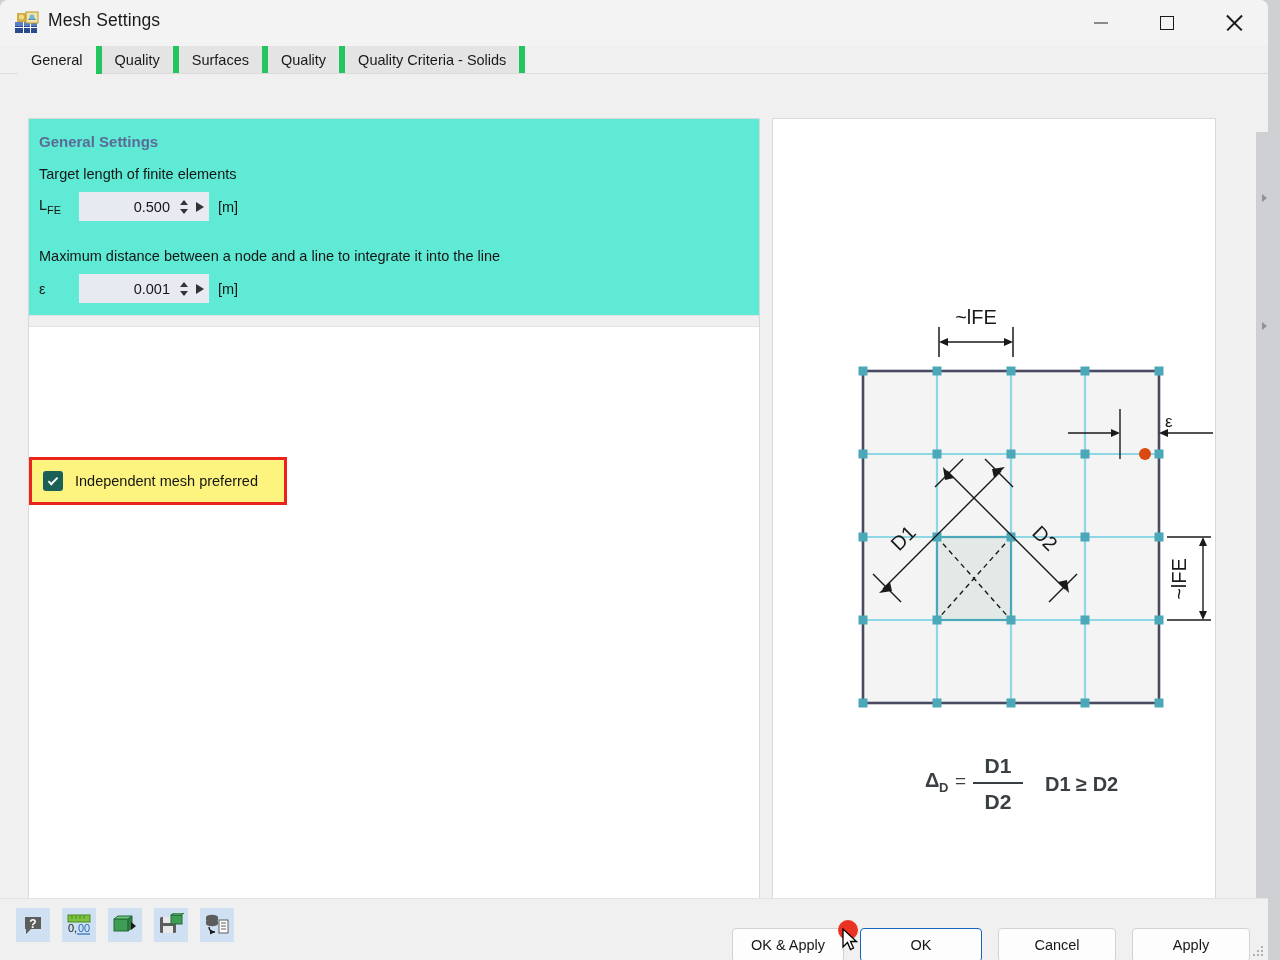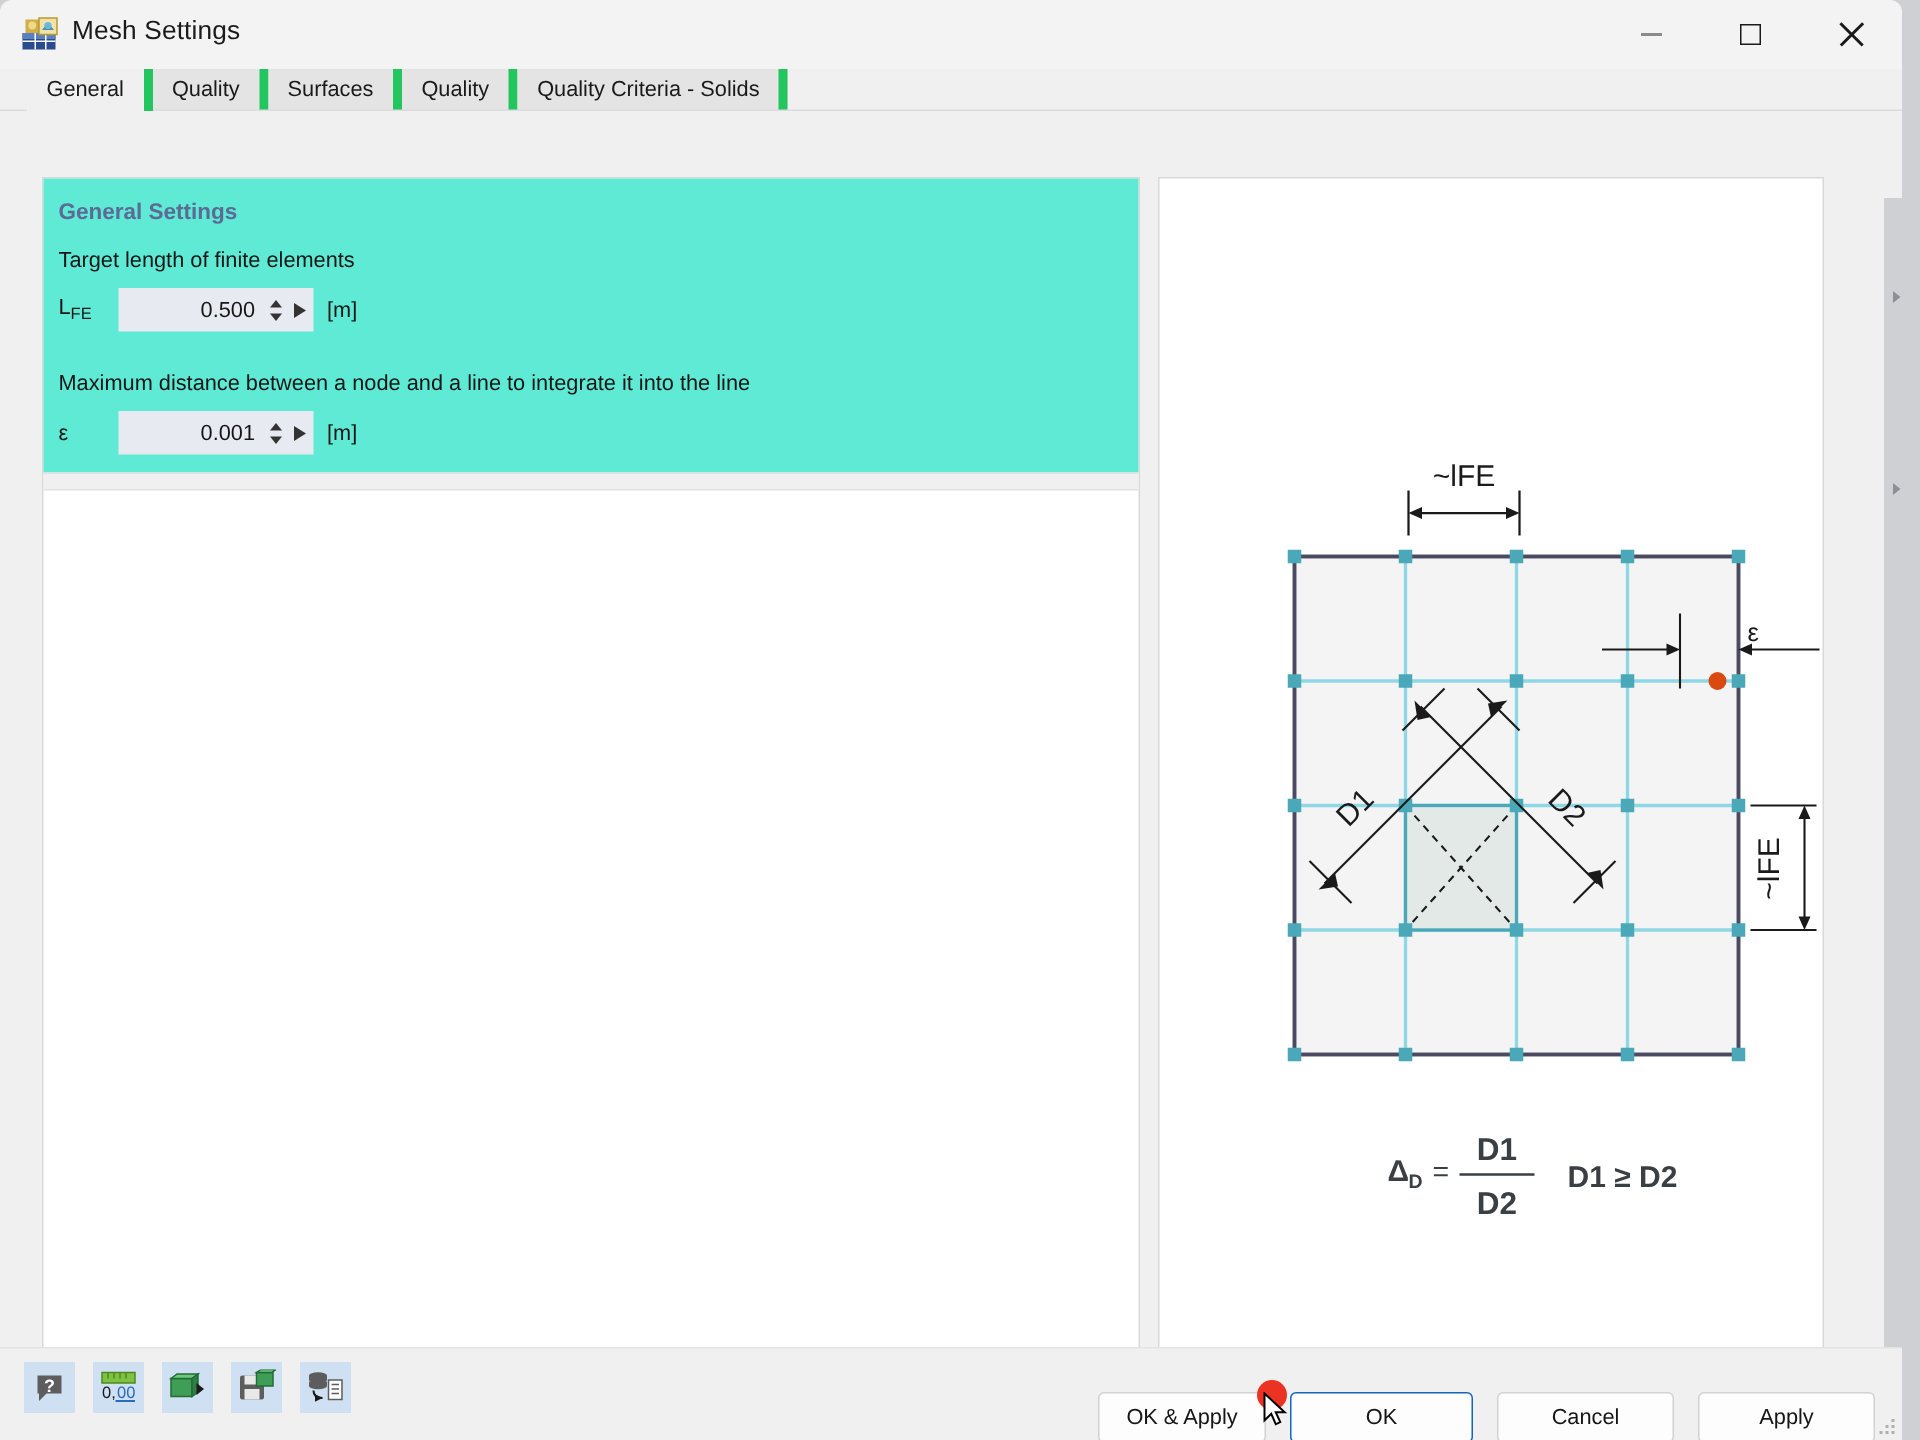--- a/index.html
+++ b/index.html
@@ -341,20 +341,26 @@
           </div>
           <div class="unit">[m]</div>
         </div>
       </div>
 
       <div class="group-sep" style="top:196px;"></div>
       <div style="position:absolute;left:0;top:197px;width:100%;height:10px;background:#f0f0f0;"></div>
       <div class="group-sep" style="top:207px;"></div>
 
 
+      <div class="opt-highlight">
+        <div class="checkbox">
+          <div class="check-mark"></div>
+        </div>
+        <div class="opt-label">Independent mesh preferred</div>
+      </div>
     </div>
 
     <div class="right-pane">
       <svg class="diagram" width="476" height="826" viewBox="0 0 476 826">
 
         <rect x="90" y="252" width="296" height="332" fill="#f4f4f4"></rect>
 
         <g stroke="#8ed7e4" stroke-width="2.2">
           <line x1="90" y1="335" x2="386" y2="335"></line>
           <line x1="90" y1="418" x2="386" y2="418"></line>

